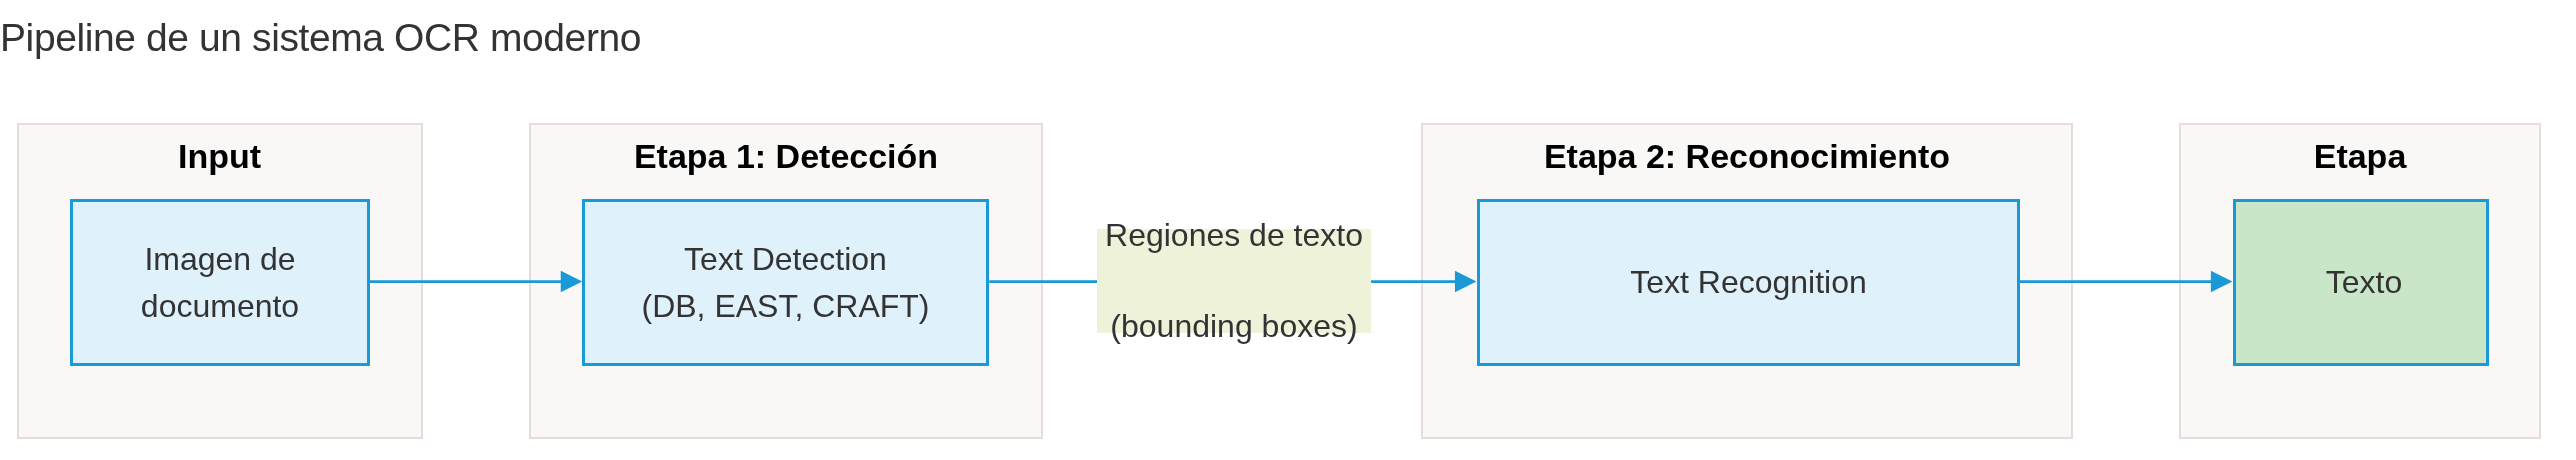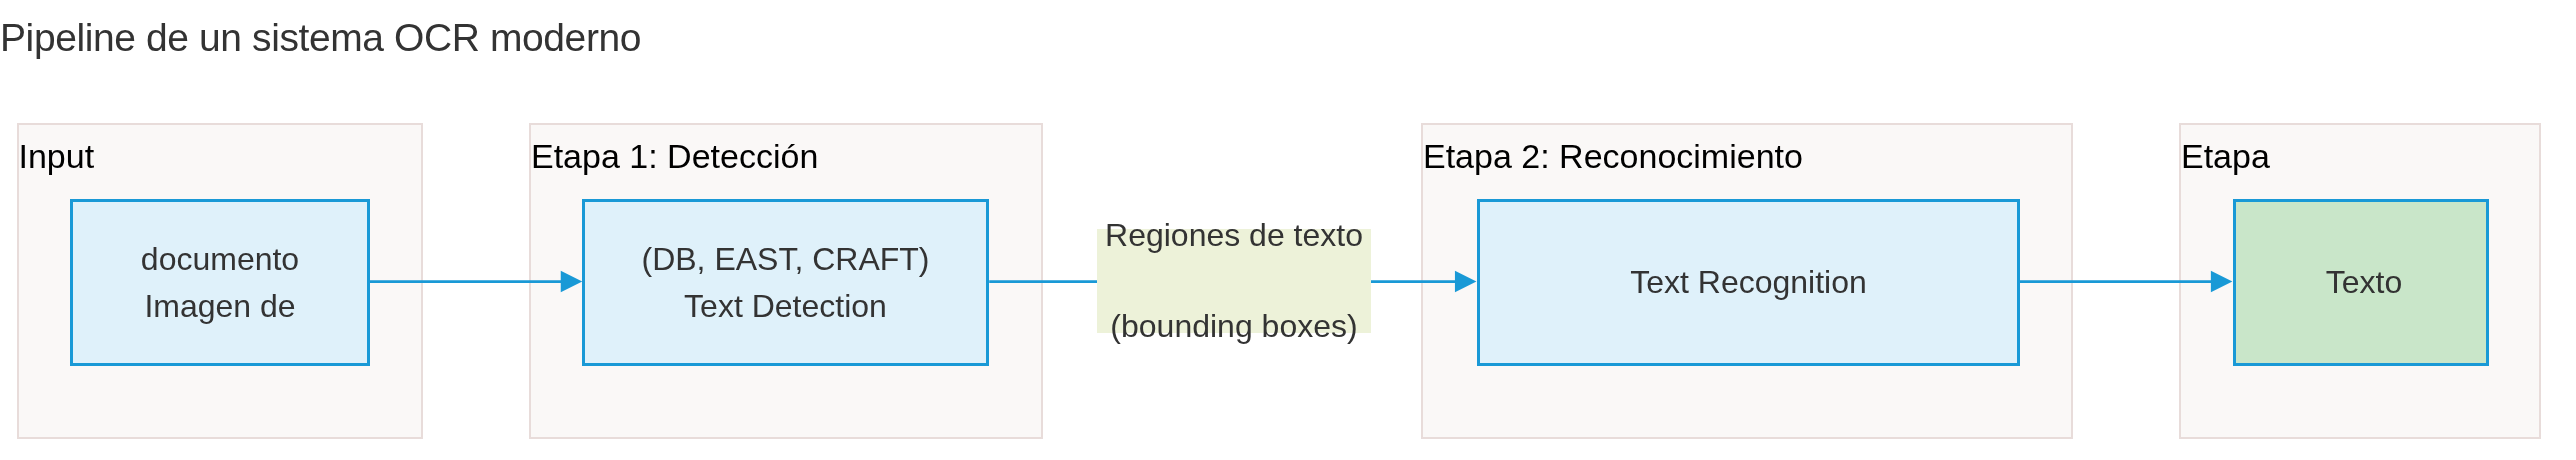--- a/index.html
+++ b/index.html
@@ -30,21 +30,22 @@
     letter-spacing:-0.4px;
   }
   .cluster{
     position:absolute;
     background:var(--cluster_fill);
     border:2.2px solid var(--cluster_border);
     box-sizing:border-box;
   }
   .cluster-title{
     position:absolute;left:0;top:8.6px;width:100%;
-    font-size:34px;line-height:44px;font-weight:400;
+    text-align:center;
+    font-size:34px;line-height:44px;font-weight:700;
     color:var(--cluster_label);
   }
   .c1{left:16.5px;top:123px;width:406px;height:316px;}
   .c2{left:529px;top:123px;width:514px;height:316px;}
   .c3{left:1421px;top:123px;width:652px;height:316px;}
   .c4{left:2179px;top:123px;width:362px;height:316px;}
   svg.edges{position:absolute;left:0;top:0;}
   .node{
     position:absolute;
     background:var(--node_fill);
@@ -95,26 +96,26 @@
   <svg class="edges" width="2576" height="460" viewBox="0 0 3594 642">
     <line x1="515" y1="393" x2="784" y2="393" stroke="#1999d6" stroke-width="4"></line>
     <polygon points="782,378 812,393 782,408" fill="#1999d6"></polygon>
     <line x1="1380" y1="393" x2="2032" y2="393" stroke="#1999d6" stroke-width="4"></line>
     <polygon points="2030,378 2060,393 2030,408" fill="#1999d6"></polygon>
     <line x1="2817" y1="393" x2="3087" y2="393" stroke="#1999d6" stroke-width="4"></line>
     <polygon points="3085,378 3115,393 3085,408" fill="#1999d6"></polygon>
   </svg>
 
   <div class="node n1">
+    <span class="tline">Imagen de</span>
     <span class="tline">documento</span>
-    <span class="tline">Imagen de</span>
   </div>
   <div class="node n2">
+    <span class="tline">Text Detection</span>
     <span class="tline">(DB, EAST, CRAFT)</span>
-    <span class="tline">Text Detection</span>
   </div>
   <div class="node n3">
     <span class="tline">Text Recognition</span>
   </div>
   <div class="node n4">
     <span class="tline">Texto</span>
   </div>
 
   <div class="edge-label">
     <span class="tline">Regiones de texto</span>

